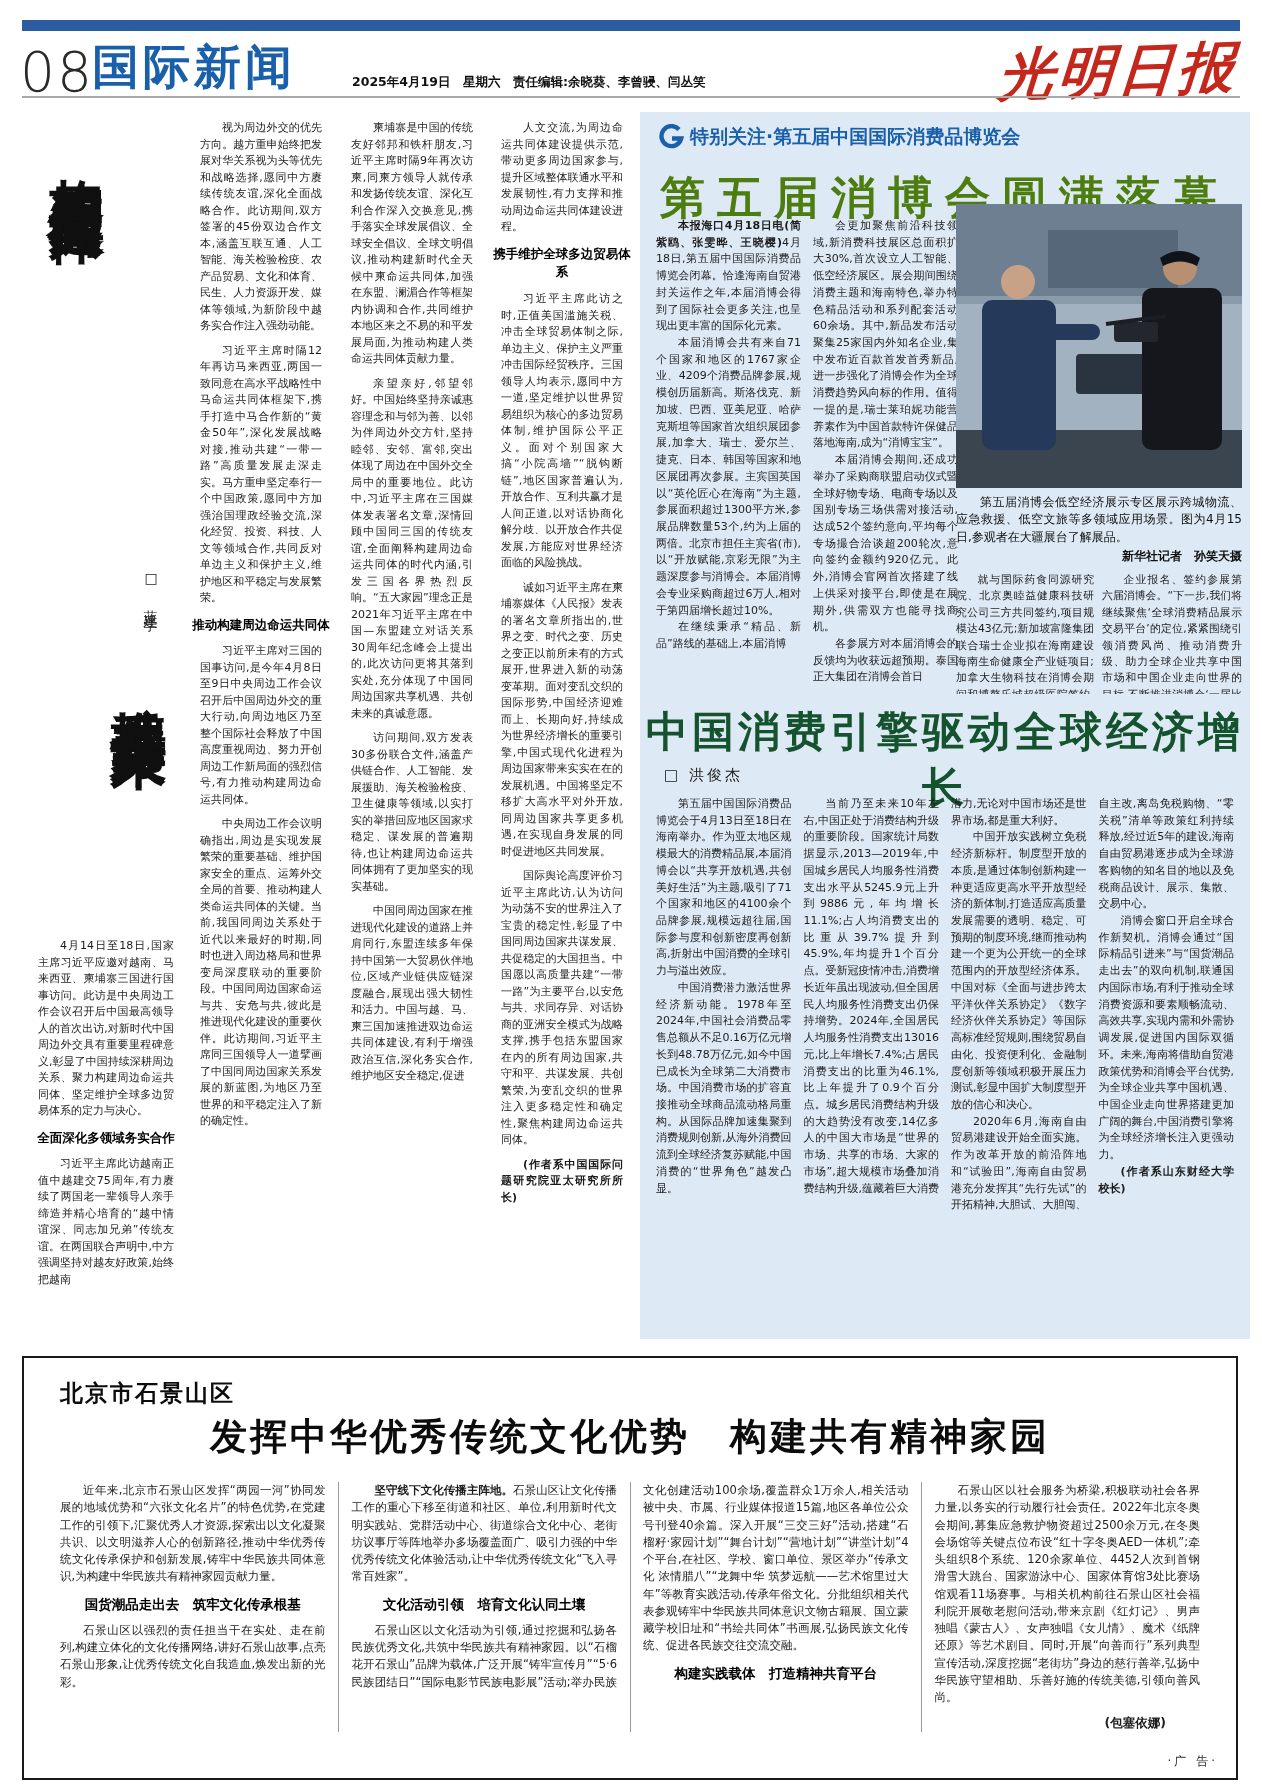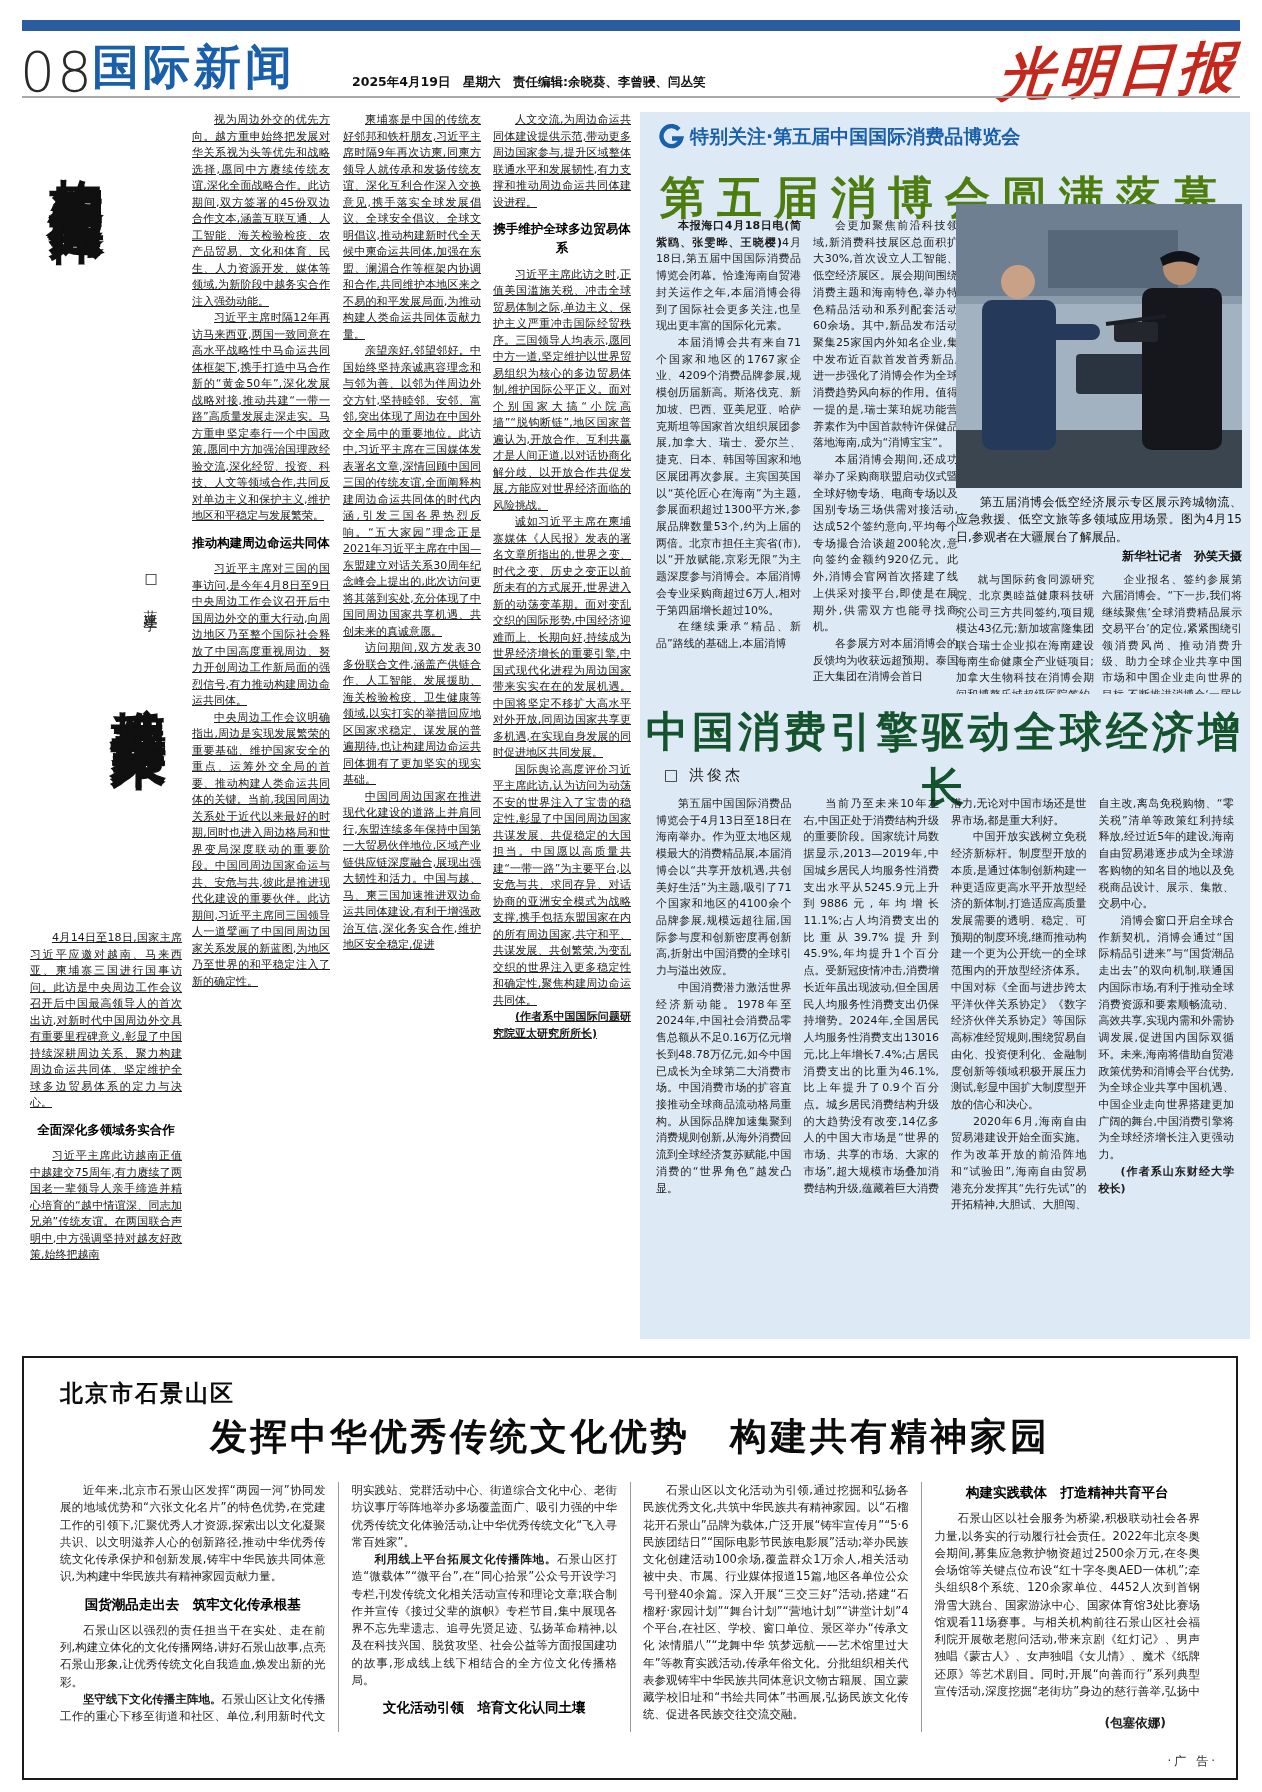--- a/index.html
+++ b/index.html
@@ -14,21 +14,21 @@
             font-size:56px;font-weight:bold;font-style:italic;color:#c4271c;letter-spacing:4px;
             transform:rotate(-2deg) skewX(-6deg);}
   .header-rule{position:absolute;left:22px;top:96px;width:1218px;border-top:2px solid #a9a9a9;}
   
   .vh{position:absolute;writing-mode:vertical-rl;font-family:"DejaVu Serif","Liberation Serif",serif;
       font-weight:900;font-size:56px;letter-spacing:4px;color:#101010;}
   #vh1{left:40px;top:134px;}
   #vh2{left:102px;top:662px;}
   .vbyline{position:absolute;left:142px;top:570px;writing-mode:vertical-rl;font-size:14px;color:#222;letter-spacing:4px;}
   .smallcol{position:absolute;font-size:11px;line-height:1.5;text-align:justify;overflow:hidden;color:#1a1a1a;}
-  .smallcol p{margin:0;text-indent:2em;text-decoration:underline;}
+  .smallcol p{margin:8px;text-indent:2em;}
   .smallcol h4{font-size:12.5px;text-align:center;text-indent:0;margin:9px 0;font-weight:bold;color:#000;}
   #introcol{left:30px;top:930px;width:152px;height:416px;}
   #colA{left:192px;top:112px;width:138px;height:1233px;}
   #colB{left:343px;top:112px;width:138px;height:1233px;}
   #colC{left:493px;top:112px;width:138px;height:1233px;}
   
   .panel{position:absolute;left:640px;top:112px;width:610px;height:1227px;background:#dde9f5;}
   .kicker{position:absolute;left:18px;top:12px;display:flex;align-items:center;gap:6px;
           color:#1a5fa9;font-weight:900;font-size:19px;}
   .g-icon{width:26px;height:26px;display:inline-block;}
@@ -172,21 +172,20 @@
   </div>
 
   <div class="bottom-box">
     <div class="bkicker">北京市石景山区</div>
     <div class="bheadline">发挥中华优秀传统文化优势　构建共有精神家园</div>
     <div class="bbody">
         <p>近年来,北京市石景山区发挥“两园一河”协同发展的地域优势和“六张文化名片”的特色优势,在党建工作的引领下,汇聚优秀人才资源,探索出以文化凝聚共识、以文明滋养人心的创新路径,推动中华优秀传统文化传承保护和创新发展,铸牢中华民族共同体意识,为构建中华民族共有精神家园贡献力量。</p>
         <h4>国货潮品走出去　筑牢文化传承根基</h4>
         <p>石景山区以强烈的责任担当干在实处、走在前列,构建立体化的文化传播网络,讲好石景山故事,点亮石景山形象,让优秀传统文化自我造血,焕发出新的光彩。</p>
         <p><strong>坚守线下文化传播主阵地。</strong>石景山区让文化传播工作的重心下移至街道和社区、单位,利用新时代文明实践站、党群活动中心、街道综合文化中心、老街坊议事厅等阵地举办多场覆盖面广、吸引力强的中华优秀传统文化体验活动,让中华优秀传统文化“飞入寻常百姓家”。</p>
-        <p><strong>利用线上平台拓展文化传播阵地。</strong>石景山区打造“微载体”“微平台”,在“同心拾景”公众号开设学习专栏,刊发传统文化相关活动宣传和理论文章;联合制作并宣传《接过父辈的旗帜》专栏节目,集中展现各界不忘先辈遗志、追寻先贤足迹、弘扬革命精神,以及在科技兴国、脱贫攻坚、社会公益等方面报国建功的故事,形成线上线下相结合的全方位文化传播格局。</p>
         <h4>文化活动引领　培育文化认同土壤</h4>
         <p>石景山区以文化活动为引领,通过挖掘和弘扬各民族优秀文化,共筑中华民族共有精神家园。以“石榴花开石景山”品牌为载体,广泛开展“铸牢宣传月”“5·6民族团结日”“国际电影节民族电影展”活动;举办民族文化创建活动100余场,覆盖群众1万余人,相关活动被中央、市属、行业媒体报道15篇,地区各单位公众号刊登40余篇。深入开展“三交三好”活动,搭建“石榴籽·家园计划”“舞台计划”“营地计划”“讲堂计划”4个平台,在社区、学校、窗口单位、景区举办“传承文化 浓情腊八”“龙舞中华 筑梦远航——艺术馆里过大年”等教育实践活动,传承年俗文化。分批组织相关代表参观铸牢中华民族共同体意识文物古籍展、国立蒙藏学校旧址和“书绘共同体”书画展,弘扬民族文化传统、促进各民族交往交流交融。</p>
         <h4>构建实践载体　打造精神共育平台</h4>
         <p>石景山区以社会服务为桥梁,积极联动社会各界力量,以务实的行动履行社会责任。2022年北京冬奥会期间,募集应急救护物资超过2500余万元,在冬奥会场馆等关键点位布设“红十字冬奥AED一体机”;牵头组织8个系统、120余家单位、4452人次到首钢滑雪大跳台、国家游泳中心、国家体育馆3处比赛场馆观看11场赛事。与相关机构前往石景山区社会福利院开展敬老慰问活动,带来京剧《红灯记》、男声独唱《蒙古人》、女声独唱《女儿情》、魔术《纸牌还原》等艺术剧目。同时,开展“向善而行”系列典型宣传活动,深度挖掘“老街坊”身边的慈行善举,弘扬中华民族守望相助、乐善好施的传统美德,引领向善风尚。</p>
       </div>
     <div class="bsig">(包塞依娜)</div>
     <div class="admark">·广 告·</div>
   </div>
 
 </div>

